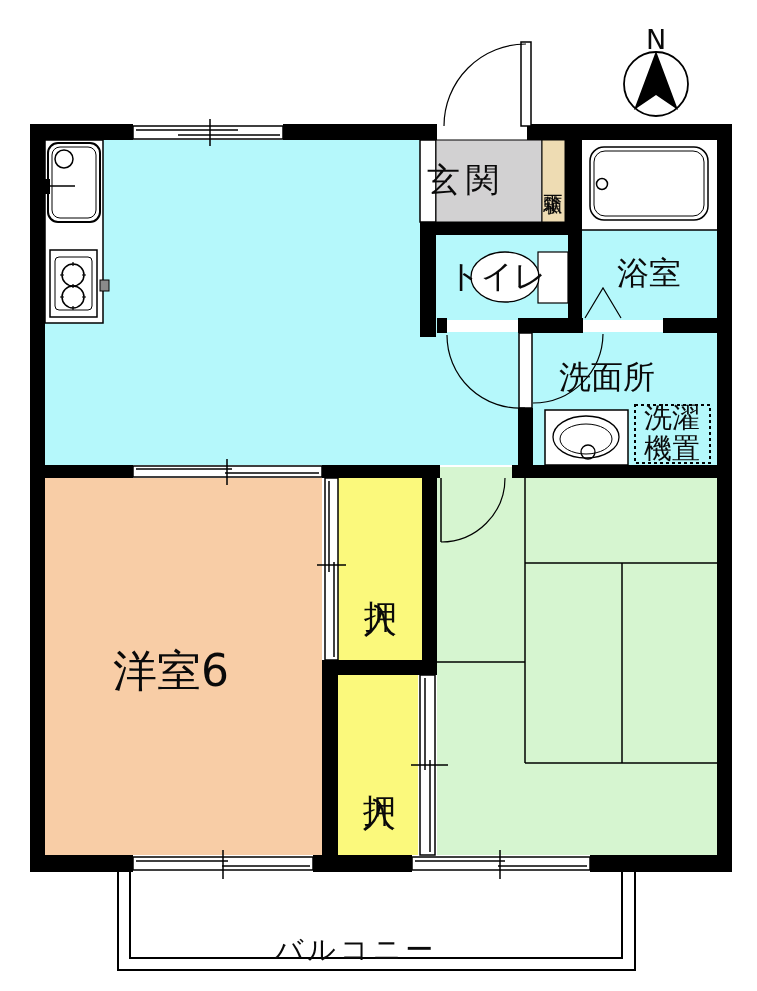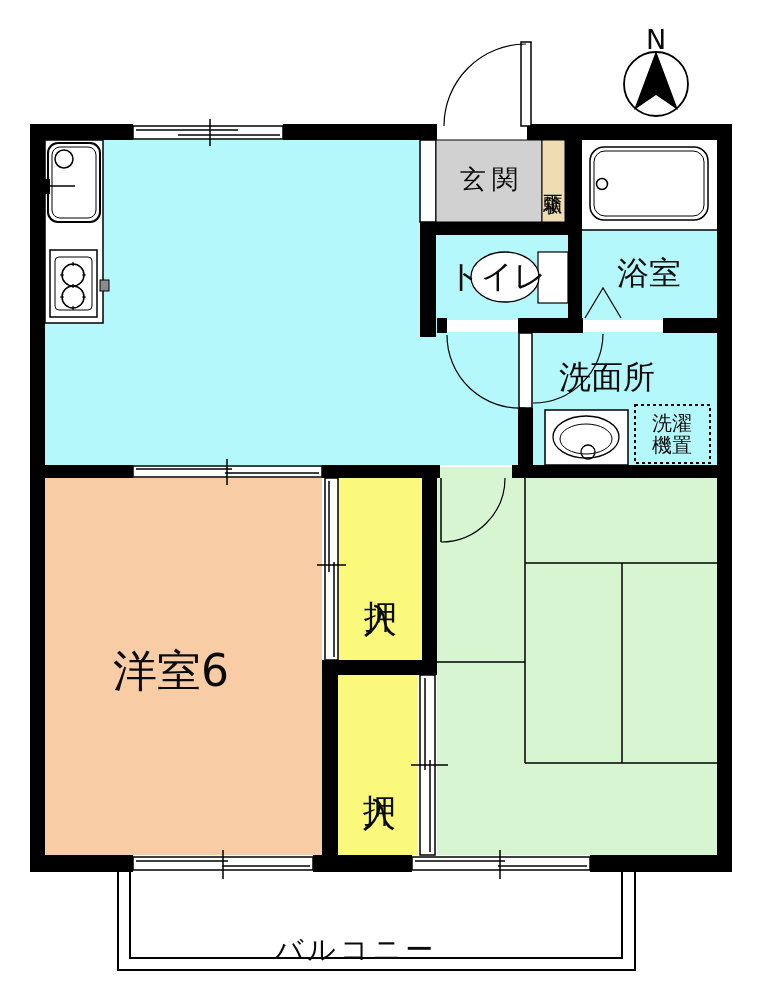--- a/index.html
+++ b/index.html
@@ -12,26 +12,26 @@
   .lbl{
     position:absolute;transform:translate(-50%,-50%);
     white-space:nowrap;line-height:1.05;text-align:center;
     color:#0a0a0a;font-weight:500;
   }
   .vtext{
     writing-mode:vertical-rl;text-orientation:upright;
     white-space:nowrap;letter-spacing:1px;
   }
   .lbl-dk{left:265px;top:309px;font-size:46px;}
-  .lbl-genkan{left:492px;top:180px;font-size:26px;letter-spacing:6px;}
+  .lbl-genkan{left:466px;top:180px;font-size:33px;letter-spacing:6px;}
   .lbl-getabako{left:553px;top:181px;font-size:19px;}
   .lbl-bath{left:649px;top:276px;font-size:32px;font-family:Liberation Mono, monospace;}
   .lbl-toilet{left:497px;top:277px;font-size:32px;}
   .lbl-wash{left:607px;top:378px;font-size:32px;}
-  .lbl-laundry{left:672px;top:434px;font-size:20px;line-height:1.1;}
+  .lbl-laundry{left:672px;top:434px;font-size:28px;line-height:1.1;}
   .lbl-yoshitsu{left:171px;top:671px;font-size:44px;}
   .lbl-washitsu{left:577px;top:665px;font-size:46px;}
   .lbl-oshiire-up{left:380px;top:576px;font-size:33px;}
   .lbl-oshiire-low{left:379px;top:770px;font-size:33px;}
   .lbl-balcony{left:356px;top:905px;font-size:28px;letter-spacing:4px;margin-top:45px;}
   .lbl-north{left:656px;top:40px;font-size:27px;font-weight:400;}
 </style>
 </head>
 <body>
 

